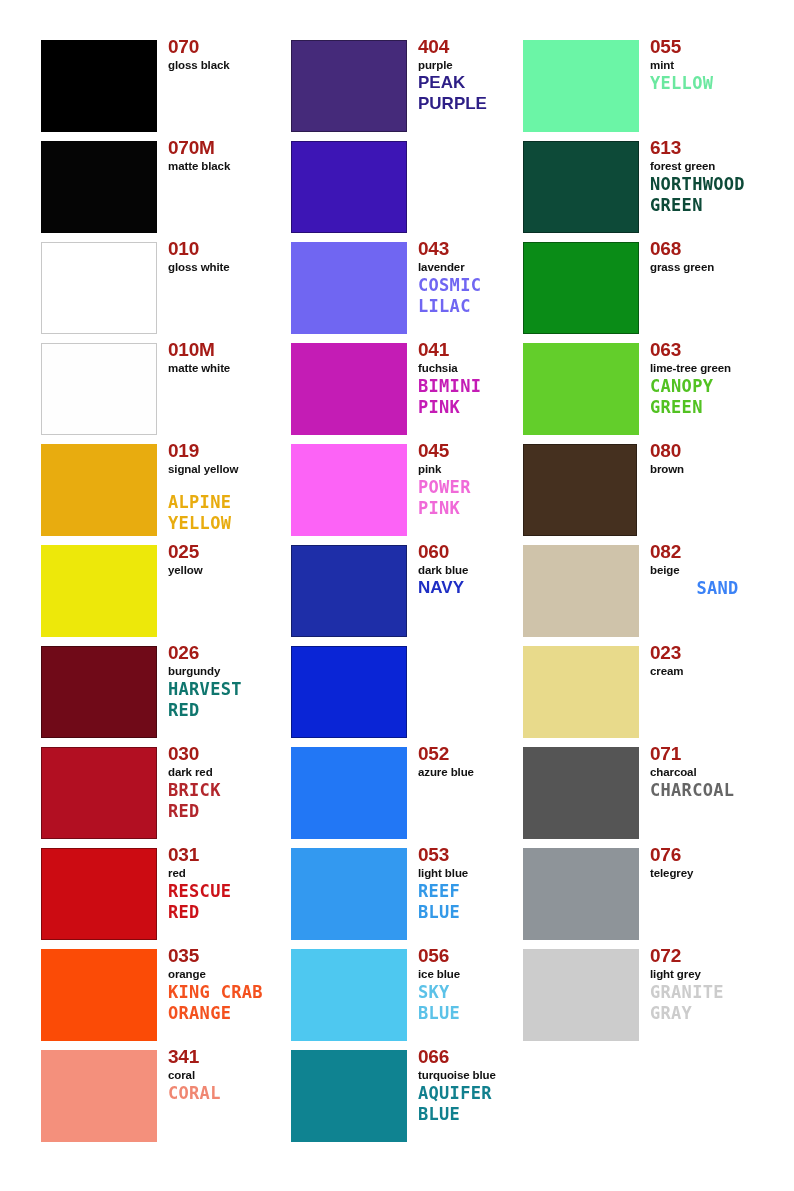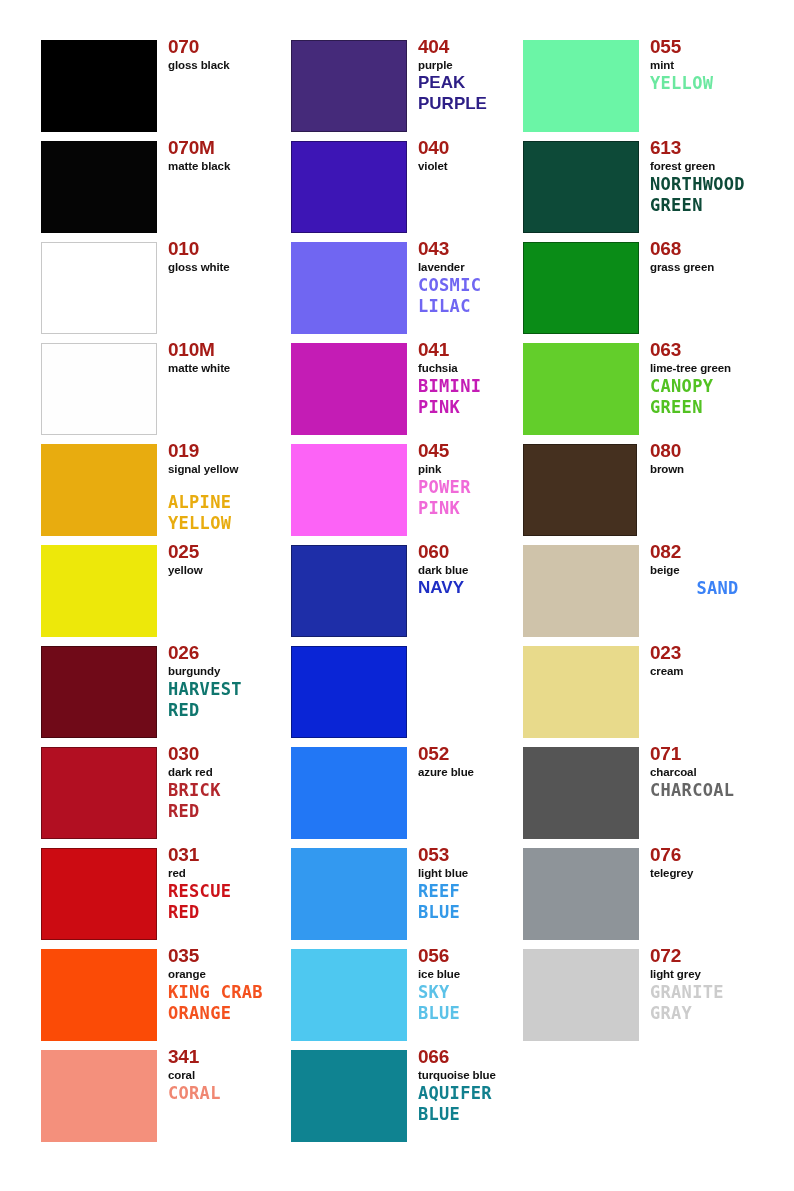--- a/index.html
+++ b/index.html
@@ -187,24 +187,20 @@
         <div class="chip dark-edge" style="background: rgb(69, 42, 122);"></div>
         <div class="labels">
           <div class="code">404</div>
           <div class="generic">purple</div>
           <div class="nickname plain" style="color: rgb(45, 30, 134);">PEAK
 PURPLE</div>
         </div>
       </div>
       <div class="swatch-row">
         <div class="chip dark-edge" style="background: rgb(61, 21, 181);"></div>
-        <div class="labels">
-          <div class="code">040</div>
-          <div class="generic">violet</div>
-        </div>
       </div>
       <div class="swatch-row">
         <div class="chip" style="background: rgb(112, 102, 242);"></div>
         <div class="labels">
           <div class="code">043</div>
           <div class="generic">lavender</div>
           <div class="nickname" style="color: rgb(112, 102, 242);">COSMIC
 LILAC</div>
         </div>
       </div>

